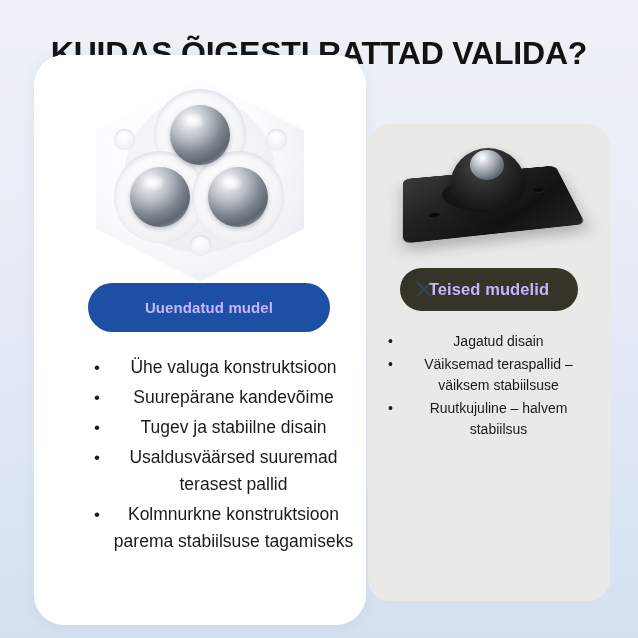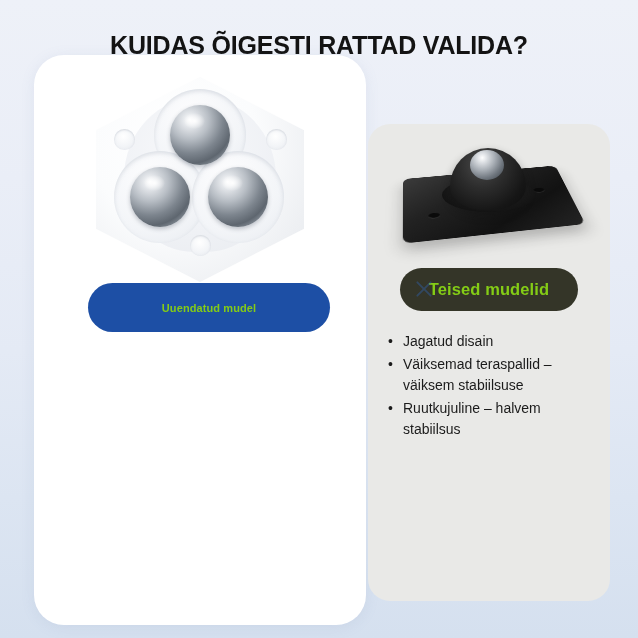--- a/index.html
+++ b/index.html
@@ -28,21 +28,21 @@
     overflow: hidden;
   }
 
   
   .title {
     position: absolute;
     top: 14px;
     left: 0;
     width: 638px;
     text-align: center;
-    font-size: 25px;
+    font-size: 32px;
     font-weight: 700;
     letter-spacing: -0.2px;
     color: #131313;
     font-family: "Liberation Sans", sans-serif;
     white-space: nowrap;
   }
 
   
   .card {
     position: absolute;
@@ -200,33 +200,33 @@
                                 #70777f 66%, #4c535b 86%, #8d949c 100%);
   }
 
   
   .badge {
     position: absolute;
     display: flex;
     align-items: center;
     justify-content: center;
     box-sizing: border-box;
-    color: #84cc16;
+    color: #c4b5fd;
     font-weight: 700;
     letter-spacing: 0.1px;
     white-space: nowrap;
   }
   .badge-new {
     left: 88px;
     top: 283px;
     width: 242px;
     height: 49px;
     border-radius: 25px;
     background: #1d4fa5;
-    font-size: 11px;
+    font-size: 15px;
   }
   .badge-other {
     left: 400px;
     top: 268px;
     width: 178px;
     height: 43px;
     border-radius: 22px;
     background: #343528;
     font-size: 16.5px;
   }
@@ -243,20 +243,21 @@
   
   .feature-list {
     position: absolute;
     list-style: none;
     padding: 0;
     margin: 0;
   }
   .feature-list li {
     position: relative;
     color: #1b1b1b;
+    text-align: center;
   }
   .feature-list li::before {
     content: "\2022";
     position: absolute;
     color: #1b1b1b;
   }
 
   .list-new {
     left: 92px;
     top: 354px;
@@ -334,20 +335,27 @@
     <span>Uuendatud mudel</span>
   </div>
 
   <div class="badge badge-other">
     <svg class="badge-watermark-x" viewBox="0 0 24 24">
       <path d="M4 4 L20 20 M20 4 L4 20" stroke="#2f5fa8" stroke-width="2.2" fill="none" stroke-linecap="round"></path>
     </svg>
     <span>Teised mudelid</span>
   </div>
 
+  <ul class="feature-list list-new">
+    <li>Ühe valuga konstruktsioon</li>
+    <li> Suurepärane kandevõime</li>
+    <li> Tugev ja stabiilne disain</li>
+    <li> Usaldusväärsed suuremad terasest pallid</li>
+    <li> Kolmnurkne konstruktsioon parema stabiilsuse tagamiseks</li>
+  </ul>
 
   <ul class="feature-list list-other">
     <li>Jagatud disain</li>
     <li> Väiksemad teraspallid – väiksem stabiilsuse</li>
     <li> Ruutkujuline – halvem stabiilsus</li>
   </ul>
 
 </div>
 
 </body></html>

